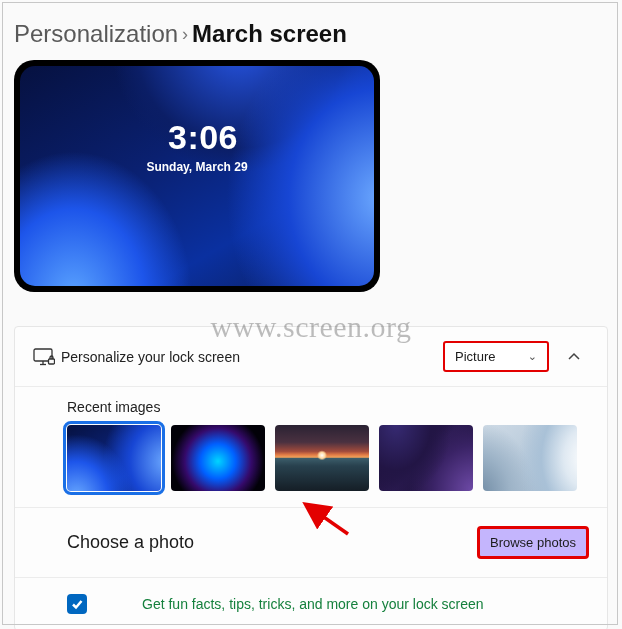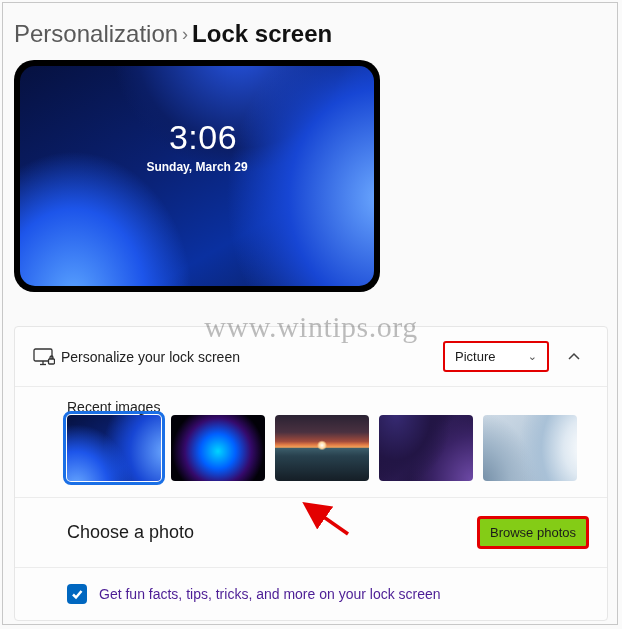--- a/index.html
+++ b/index.html
@@ -46,21 +46,21 @@
       linear-gradient(150deg,#061140 0%, #0a2070 40%, #0a30a0 70%, #0c1c55 100%);
     position: relative;
     color: #fff;
     text-align: center;
     overflow: hidden;
   }
   .preview-time {
     position: absolute;
     top: 52px;
     left: 12px; right: 0;
-    font-weight: 400;
+    font-weight: 700;
     font-size: 34px;
     letter-spacing: 0.5px;
   }
   .preview-date {
     position: absolute;
     top: 94px;
     left: 0; right: 0;
     font-size: 12px;
     font-weight: 600;
   }
@@ -72,21 +72,21 @@
   }
   .row {
     display: flex;
     align-items: center;
     padding: 14px 18px;
     gap: 6px;
     border-bottom: 1px solid #ececec;
   }
   .row:last-child { border-bottom: none; }
   .row .label { flex: 1; font-size: 14px; color: #222; }
-  .sublabel { font-size: 14px; color: #4c1d95; }
+  .sublabel { font-size: 14px; color: #15803d; margin-left: 43px; }
 
   .personalize-icon {
     width: 22px; height: 18px;
     display: flex; align-items: center; justify-content: center;
   }
   .personalize-icon svg { stroke: #333; }
 
   .dropdown {
     border: 2px solid #e30000;
     border-radius: 3px;
@@ -104,21 +104,21 @@
   .expand-btn {
     width: 30px; height: 30px;
     display: flex; align-items: center; justify-content: center;
     cursor: pointer;
     border-radius: 4px;
     margin-left: 4px;
   }
   .expand-btn svg { stroke: #444; }
 
   .section { padding: 12px 18px 16px 52px; border-bottom: 1px solid #ececec; }
-  .section-title { font-size: 14px; color: #222; }
+  .section-title { font-size: 14px; margin-bottom: 10px; color: #222; }
   .thumbs {
     display: flex;
     gap: 10px;
   }
   .thumb {
     width: 94px; height: 66px;
     border-radius: 4px;
     cursor: pointer;
     flex-shrink: 0;
   }
@@ -160,21 +160,21 @@
     align-items: center;
     padding: 18px 18px 18px 52px;
     border-bottom: 1px solid #ececec;
   }
   .choose-row .label { flex: 1; font-size: 18px; }
   .browse-btn {
     border: 3px solid #e30000;
     border-radius: 4px;
     padding: 6px 10px;
     font-size: 13px;
-    background: #84cc16;
+    background: #c4b5fd;
     cursor: pointer;
   }
 
   .fun-row {
     display: flex;
     align-items: center;
     gap: 12px;
     padding: 16px 18px 16px 52px;
   }
   .checkbox {
@@ -216,21 +216,21 @@
 </style>
 </head>
 <body>
 
 <div class="outer-border"></div>
 
 <div class="page">
   <div class="breadcrumb">
     <span class="parent">Personalization</span>
     <span class="chevron">›</span>
-    <span class="current">Lock screen</span>
+    <span class="current">March screen</span>
   </div>
 
   <div class="preview">
     <div class="preview-inner">
       <div class="preview-time">3:06</div>
       <div class="preview-date">Sunday, March 29</div>
     </div>
   </div>
 
   <div class="card">
@@ -278,21 +278,21 @@
         <svg width="14" height="14" viewBox="0 0 14 14">
             <polyline points="3,7.5 6,10.5 11.5,4"></polyline>
           </svg>
       </div>
       <span class="sublabel">Get fun facts, tips, tricks, and more on your lock screen</span>
     </div>
 
   </div>
 </div>
 
-<div class="watermark">www.wintips.org</div>
+<div class="watermark">www.screen.org</div>
 
 <div class="arrow-annot">
   <svg width="60" height="40">
     <defs>
       <marker id="ah" markerWidth="8" markerHeight="8" refX="6" refY="4" orient="auto">
         <polygon points="0,0 8,4 0,8" fill="#e30000"></polygon>
       </marker>
     </defs>
     <line x1="52" y1="34" x2="12" y2="6" stroke="#e30000" stroke-width="3.5" marker-end="url(#ah)"></line>
   </svg>

